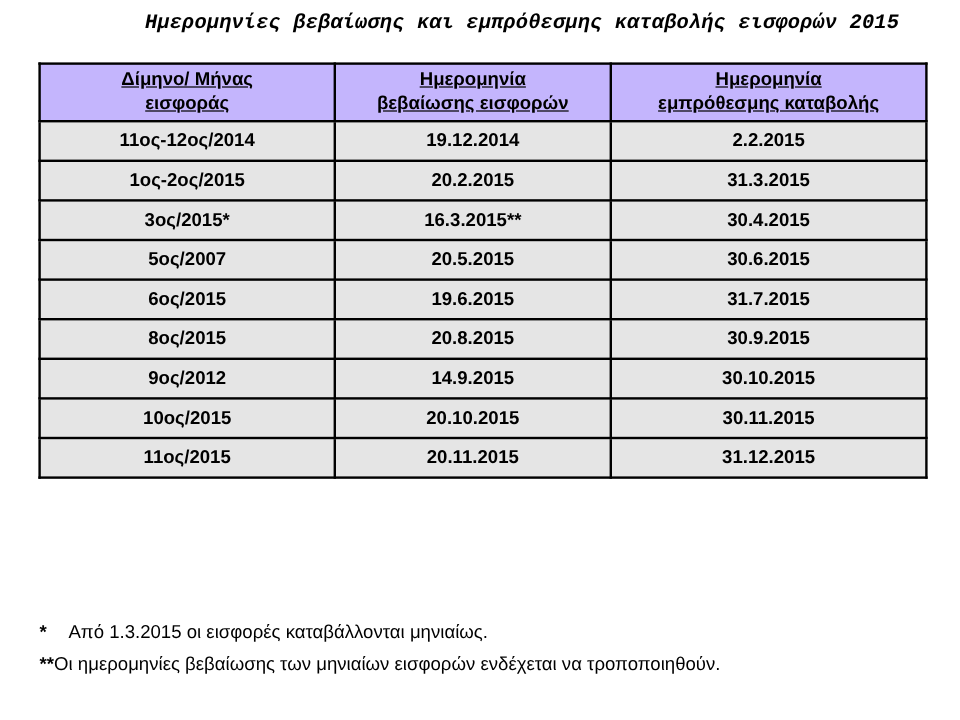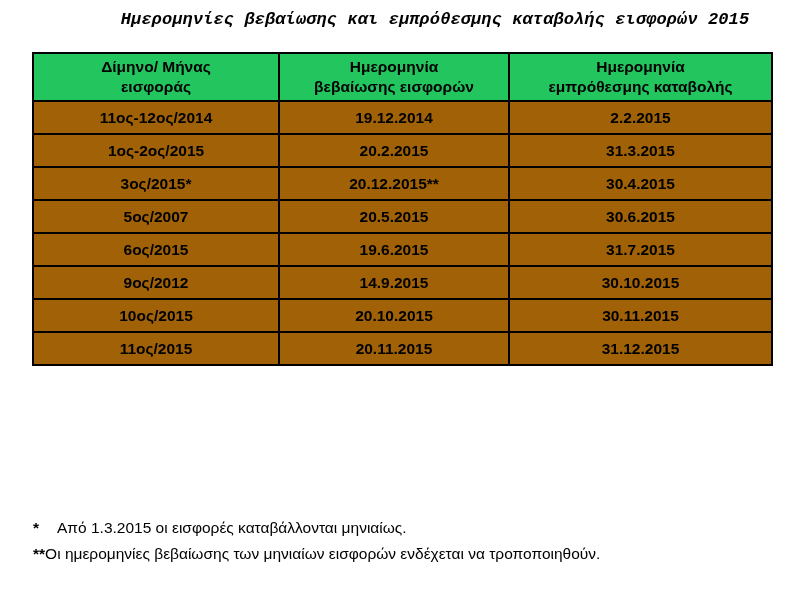--- a/index.html
+++ b/index.html
@@ -31,27 +31,28 @@
   }
   table.contrib th, table.contrib td {
     border: 2px solid #000000;
     text-align: center;
     vertical-align: middle;
     font-weight: bold;
     font-size: 15.5px;
     padding: 0;
   }
   table.contrib th {
-    background: #22c55e;
+    background: #c4b5fd;
     height: 48px;
     line-height: 20px;
+    text-decoration: underline;
   }
   table.contrib td {
     height: 33px;
-    background: #a16207;
+    background: #e5e5e5;
   }
   .footnotes {
     position: absolute;
     top: 515px; left: 33px; width: 740px;
     font-size: 15.5px;
   }
   .fn-line { display: flex; line-height: 26px; }
   .fn-marker { font-weight: bold; white-space: pre; }
   .fn-marker.pad { display: inline-block; min-width: 24px; }
 </style>
@@ -88,32 +89,37 @@
       <td>19.12.2014</td>
       <td>2.2.2015</td>
     </tr>
     <tr>
       <td>1ος-2ος/2015</td>
       <td>20.2.2015</td>
       <td>31.3.2015</td>
     </tr>
     <tr>
       <td>3ος/2015*</td>
-      <td>20.12.2015**</td>
+      <td>16.3.2015**</td>
       <td>30.4.2015</td>
     </tr>
     <tr>
       <td>5ος/2007</td>
       <td>20.5.2015</td>
       <td>30.6.2015</td>
     </tr>
     <tr>
       <td>6ος/2015</td>
       <td>19.6.2015</td>
       <td>31.7.2015</td>
+    </tr>
+    <tr>
+      <td>8ος/2015</td>
+      <td>20.8.2015</td>
+      <td>30.9.2015</td>
     </tr>
     <tr>
       <td>9ος/2012</td>
       <td>14.9.2015</td>
       <td>30.10.2015</td>
     </tr>
     <tr>
       <td>10ος/2015</td>
       <td>20.10.2015</td>
       <td>30.11.2015</td>

